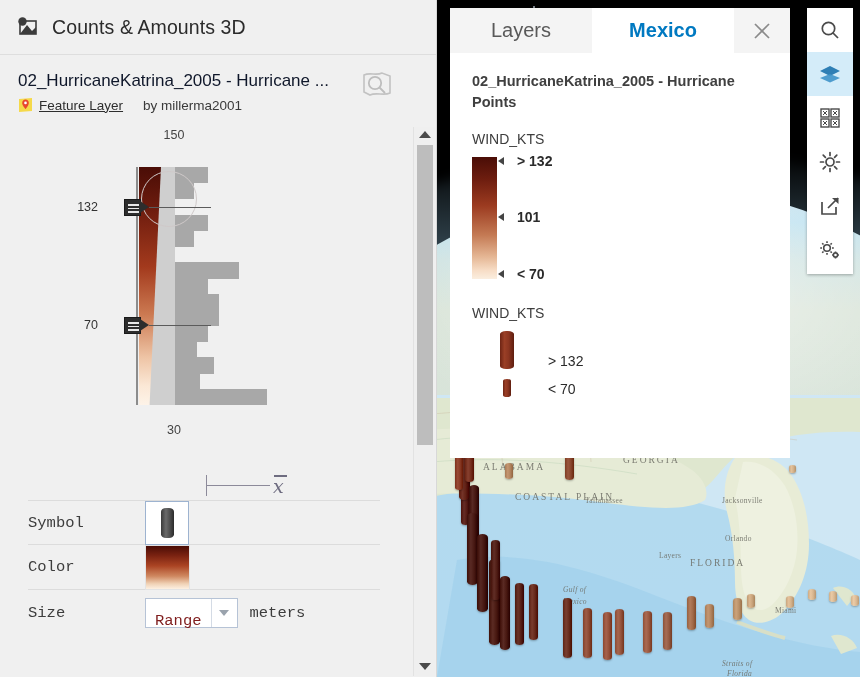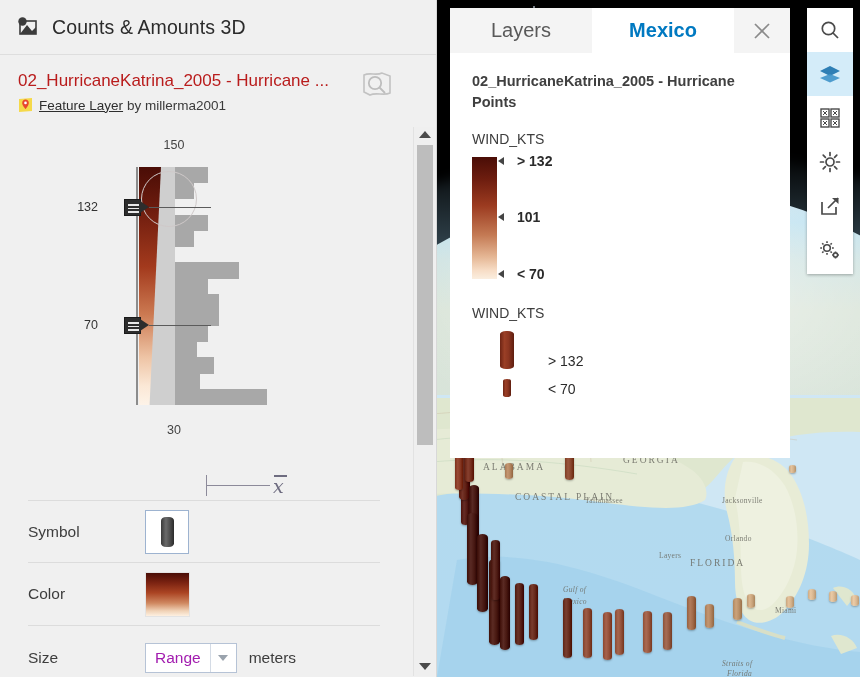--- a/index.html
+++ b/index.html
@@ -22,40 +22,40 @@
   #panel-header {
     height: 55px; display: flex; align-items: center;
     padding-left: 14px; border-bottom: 1px solid #dedede;
     background: #f0f0f0;
   }
   #panel-header .hdr-icon { width: 26px; height: 26px; margin-right: 12px; flex: 0 0 auto; }
   #panel-title { font-size: 19.5px; color: #2b2b2b; font-weight: 400; letter-spacing: .1px; }
 
   #layer-block { padding: 16px 14px 0 18px; position: relative; }
   #layer-name {
-    font-size: 17px; color: #b91c1c; font-weight: 400;
+    font-size: 17px; color: #0f172a; font-weight: 400;
     white-space: nowrap; overflow: hidden; max-width: 350px;
   }
   #zoom-layer-icon { position: absolute; right: 42px; top: 12px; width: 34px; height: 34px; }
   #layer-sub { margin-top: 6px; font-size: 13.5px; color: #3a3a3a; display: flex; align-items: center; }
   #layer-sub .pin-icon { width: 15px; height: 16px; margin-right: 6px; }
   #layer-sub .ftype { text-decoration: underline; color: #2e2e2e; }
-  #layer-sub .byline { margin-left: 4px; color: #3a3a3a; }
+  #layer-sub .byline { margin-left: 20px; color: #3a3a3a; }
 
   #style-line { padding: 24px 14px 0 18px; font-size: 14.5px; color: #333; }
   #style-line b { font-weight: 700; font-size: 15.5px; color: #2b2b2b; }
   #style-line .conn { font-weight: 400; }
 
   
   #hist-area { position: relative; height: 310px; margin-top: 10px; }
   #hist-top-label, #hist-bottom-label {
     position: absolute; width: 80px; text-align: center;
     font-size: 12.5px; color: #444; left: 134px;
   }
-  #hist-top-label { top: 15px; }
+  #hist-top-label { top: 5px; }
   #hist-bottom-label { top: 300px; }
 
   #track-line {
     position: absolute; left: 136px; top: 44px; width: 1.5px; height: 238px;
     background: #8c8c8c;
   }
   #ramp-grey {
     position: absolute; left: 139px; top: 44px; width: 36px; height: 238px;
     background: #cfcfcf;
   }
@@ -95,42 +95,43 @@
   #mean-tick { position: absolute; left: 206px; top: 352px; width: 1.2px; height: 21px; background: #8c8a9a; }
   #mean-glyph {
     position: absolute; left: 273px; top: 352px; font-family: "DejaVu Serif", serif;
     font-style: italic; font-size: 19px; color: #6e6c80;
   }
   #mean-glyph .bar { display: block; height: 1.6px; background: #6e6c80; width: 13px; margin: 0 0 -2px 1px; }
 
   
   #prop-rows { position: absolute; left: 0; top: 500px; width: 410px; padding: 0 30px 0 28px; }
   .prop-row {
-    display: flex; align-items: center; height: 63px;
+    display: flex; align-items: center; height: 45px;
     border-bottom: 1px solid #dcdcdc;
+    font-family: Liberation Mono, monospace;
   }
   .prop-row:first-child { border-top: 1px solid #dcdcdc; }
   .prop-label { width: 117px; font-size: 15.5px; color: #3d3d3d; }
   .symbol-swatch {
     width: 44px; height: 44px; background: #fff; border: 1px solid #9db3d0;
     display: flex; align-items: center; justify-content: center;
   }
   .cyl { width: 13px; height: 30px; border-radius: 5px/3.5px;
          background: linear-gradient(to right, #3a3a3a 0%, #6a6a6a 38%, #4a4a4a 72%, #2a2a2a 100%); }
   .color-swatch {
     width: 45px; height: 45px;
     background: linear-gradient(to bottom, #4a0d06 0%, #7a2211 22%, #ab4423 46%,
                  #cf8860 70%, #f0d2b6 88%, #fdf0e1 100%);
     border: 1px solid #e3e3e3;
   }
   .range-select {
     display: flex; align-items: stretch; border: 1px solid #b6c3d6; background: #fff;
     height: 30px;
   }
-  .range-select .val { padding: 0 9px; font-size: 15.5px; color: #a21caf; line-height: 28px; }
+  .range-select .val { padding: 8px 9px; font-size: 15.5px; color: #7f1d1d; line-height: 28px; }
   .range-select .caret-box {
     width: 26px; border-left: 1px solid #d4dbe5; display: flex;
     align-items: center; justify-content: center;
   }
   .caret { width: 0; height: 0; border-left: 5px solid transparent;
            border-right: 5px solid transparent; border-top: 6px solid #9aa3ad; }
   .units { margin-left: 12px; font-size: 15.5px; color: #3d3d3d; }
 
   
   #panel-scroll {

